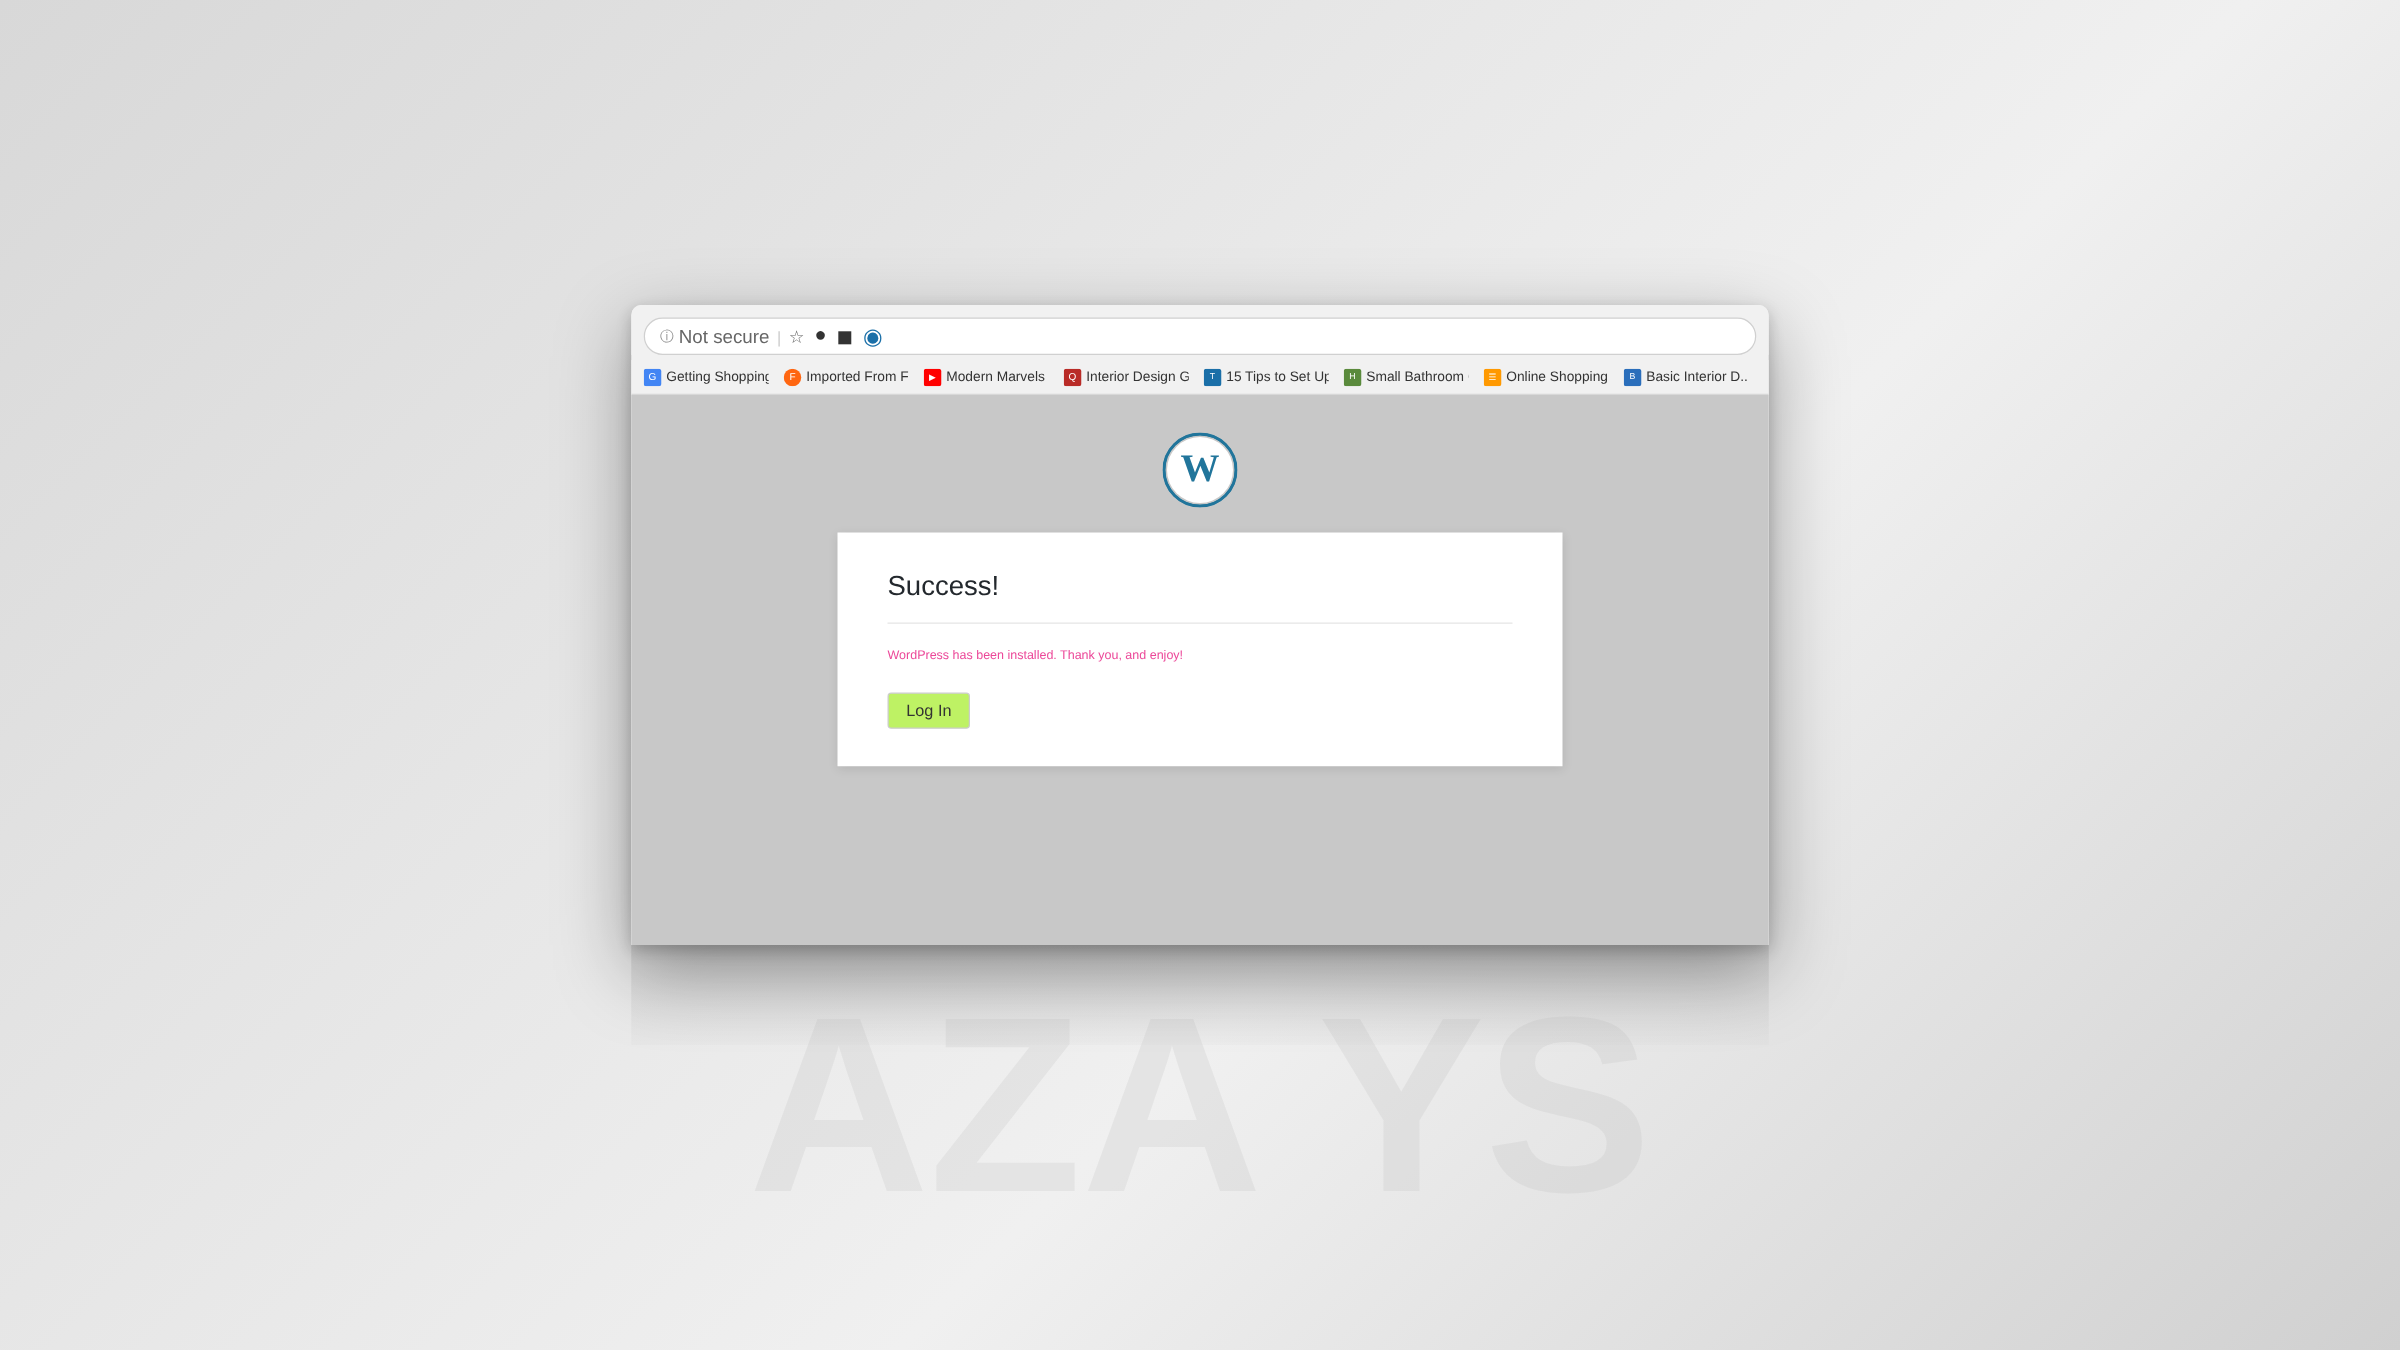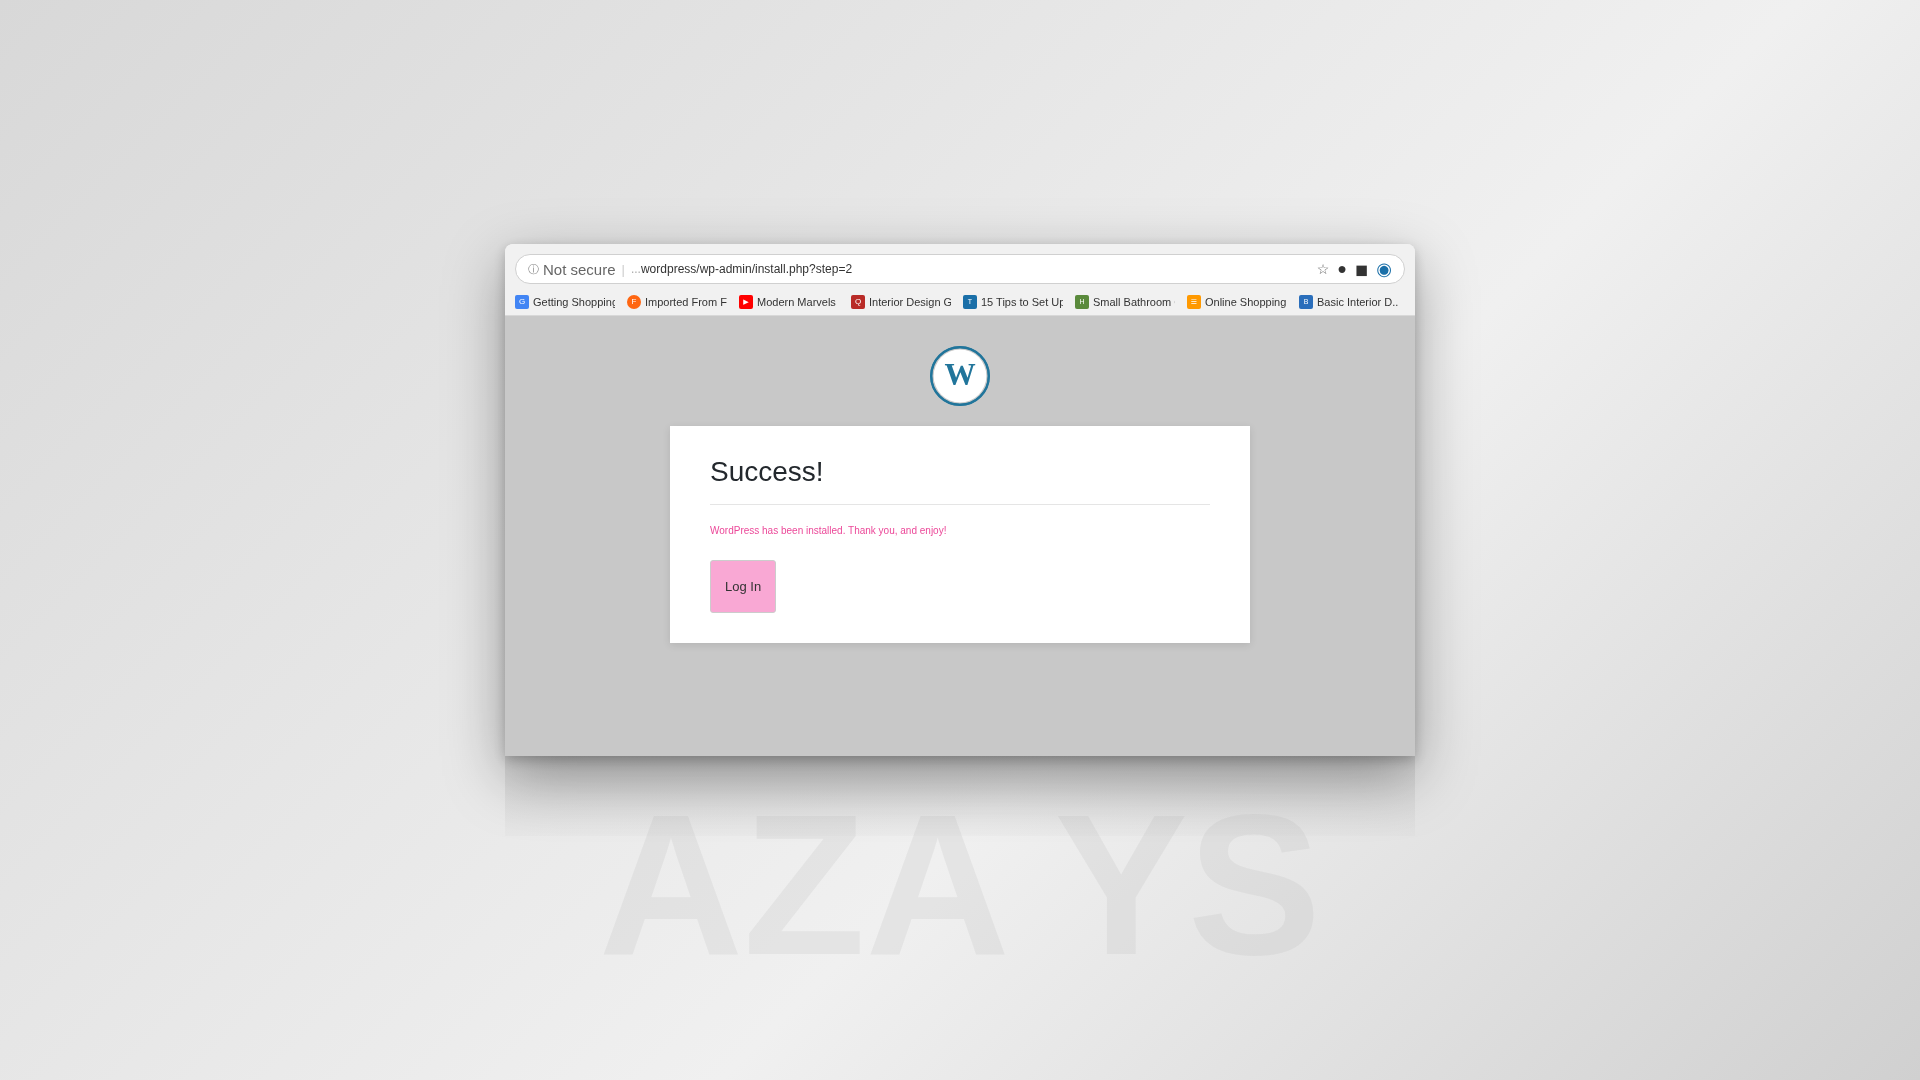--- a/index.html
+++ b/index.html
@@ -165,21 +165,21 @@
 
     
     .success-box {
       background: white;
       width: 580px;
       padding: 30px 40px;
       box-shadow: 0 2px 8px rgba(0,0,0,0.1);
     }
 
     .success-title {
-      font-size: 28px;
+      font-size: 22px;
       font-weight: 400;
       color: #23282d;
       padding-bottom: 16px;
       border-bottom: 1px solid #e5e5e5;
       margin-bottom: 20px;
     }
 
     .success-message {
       font-size: 10px;
       color: #ec4899;
@@ -209,24 +209,24 @@
       font-size: 14px;
       color: #444;
     }
 
     .info-value.italic {
       font-style: italic;
       color: #666;
     }
 
     .login-button {
-      background: #f9a8d4;
+      background: #bef264;
       border: 1px solid #ccc;
       border-radius: 3px;
-      padding: 18px 14px;
+      padding: 6px 14px;
       font-size: 13px;
       color: #333;
       cursor: pointer;
       font-family: Arial, sans-serif;
     }
 
     
     .browser-reflection {
       height: 80px;
       background: linear-gradient(to bottom, rgba(180,180,180,0.4), rgba(200,200,200,0.1));
@@ -242,23 +242,20 @@
 <div class="bg-watermark-bottom">AZA YS</div>
 
 <div style="display:flex; flex-direction:column; align-items:center; position:relative; z-index:10;">
   <div class="browser-window">
 
     <div class="browser-chrome">
       <div class="address-bar-row">
         <span class="not-secure-icon">ⓘ</span>
         <span class="not-secure-text">Not secure</span>
         <span class="separator">|</span>
-        <span class="url-text">
-          <span style="color:#aaa;">...</span><span>wordpress/wp-admin/install.php?step=2</span>
-        </span>
         <div class="address-icons">
           <span class="star-icon">☆</span>
           <span style="font-size:16px; color:#333; cursor:pointer;">●</span>
           <span style="font-size:16px; color:#333; cursor:pointer;">◼</span>
           <span style="font-size:18px; color:#1a6fa8; cursor:pointer;">◉</span>
         </div>
       </div>
     </div>
 
     <div class="bookmarks-bar">

